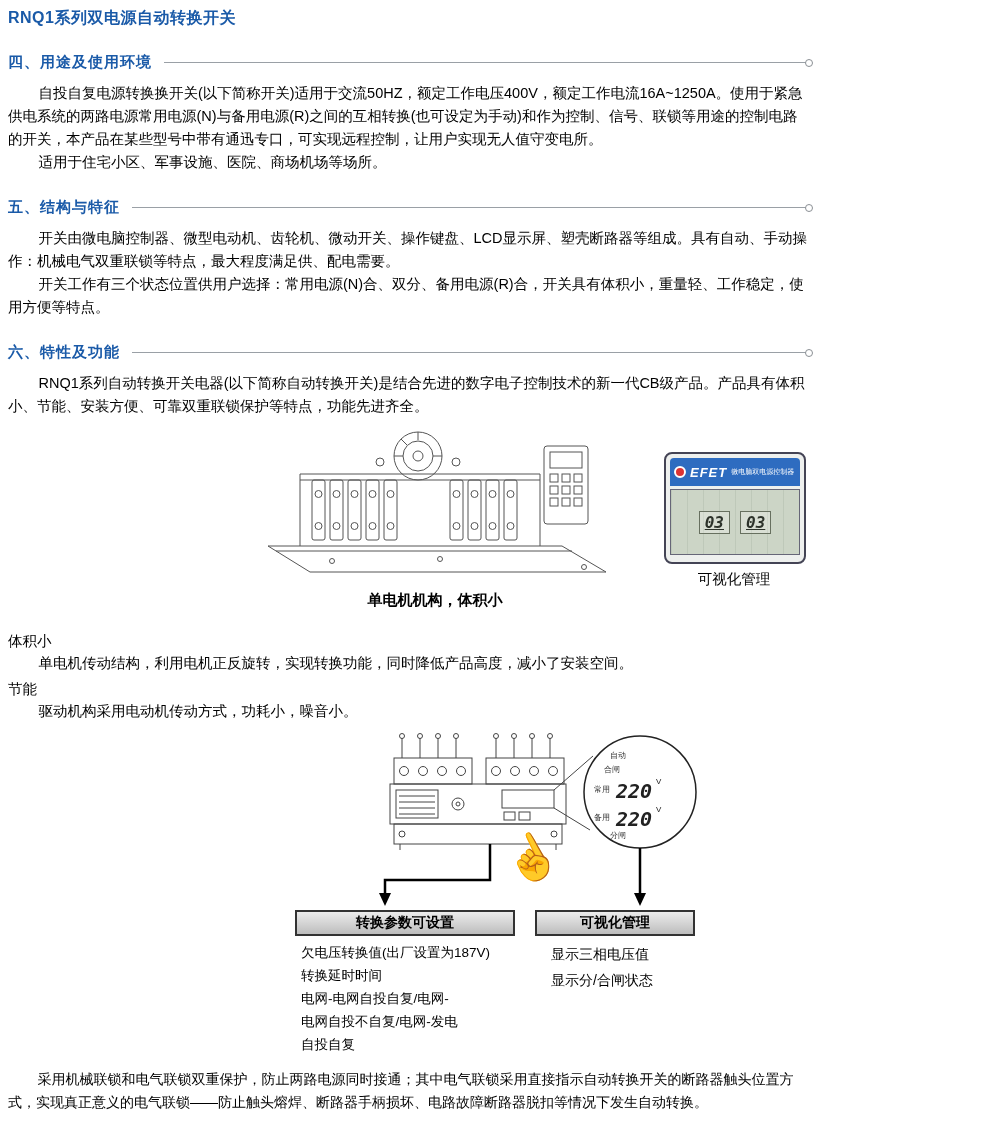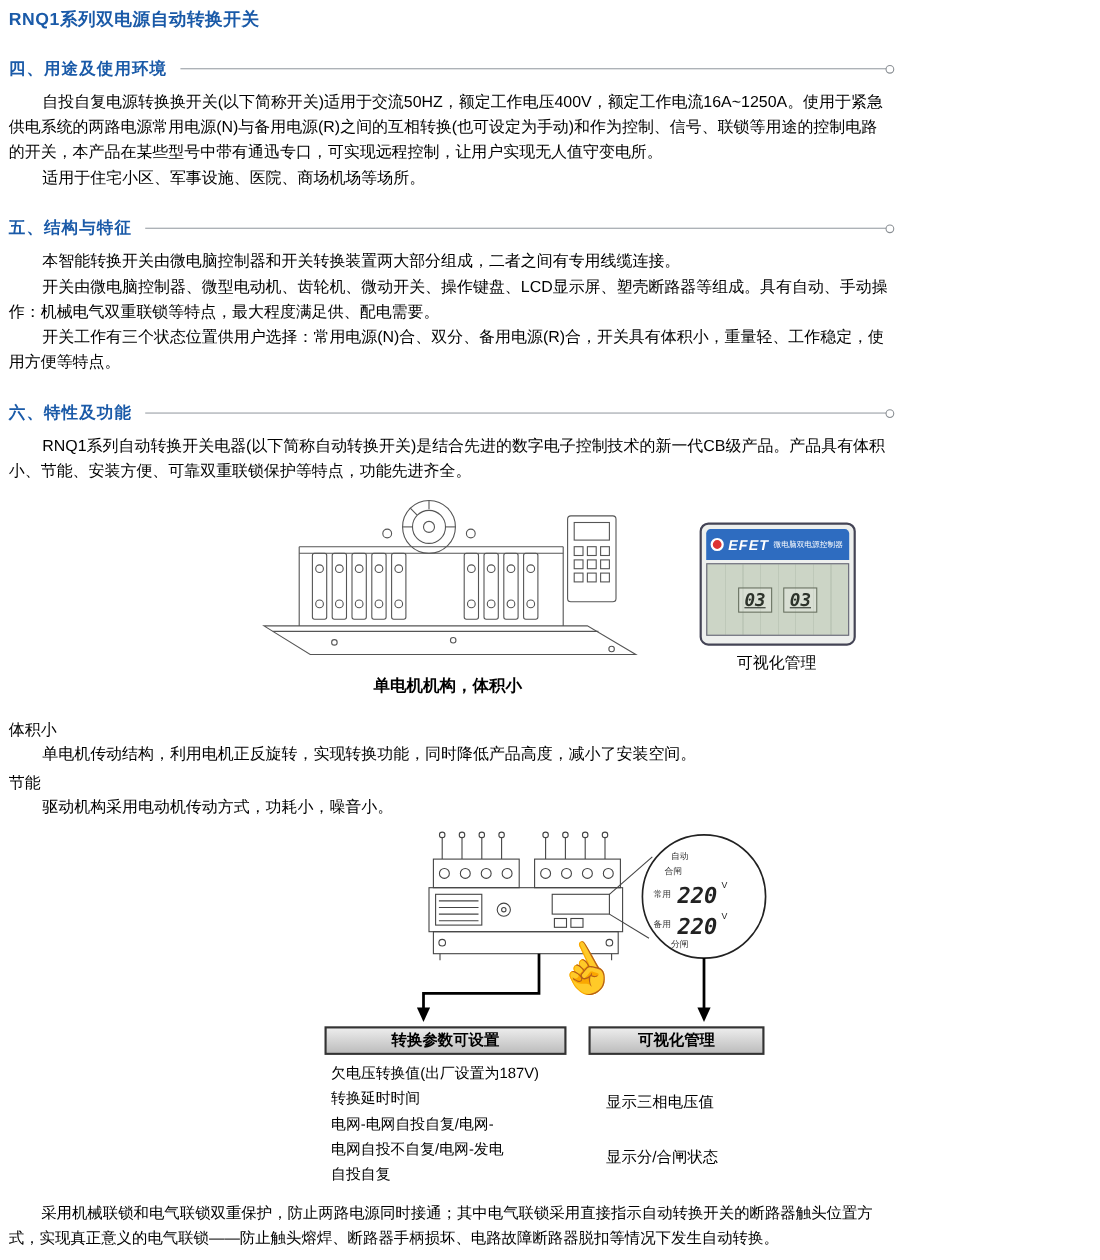--- a/index.html
+++ b/index.html
@@ -9,21 +9,21 @@
 
   .doc-title { color:#1a5aa8; font-size:16px; font-weight:bold; padding:8px 0 0 8px; letter-spacing:0.5px; }
 
   .sec-heading { display:flex; align-items:center; margin:24px 4px 10px 8px; color:#1a5aa8; font-weight:bold; font-size:15px; letter-spacing:1px; }
   .sec-heading .rule { flex:1; height:0; border-top:1px solid #9aa0a6; margin-left:12px; position:relative; }
   .sec-heading .rule::after { content:""; position:absolute; right:-1px; top:-4px; width:6px; height:6px; border:1px solid #8a8f94; border-radius:50%; background:#fff; }
 
   .para { font-size:14.5px; line-height:23px; margin:0 5px 0 8px; text-indent:2.1em; }
 
   
-  .figure1 { position:relative; height:198px; margin-top:10px; }
+  .figure1 { position:relative; height:198px; margin-top:10px;margin-left:28px; }
   .fig1-svg { position:absolute; left:212px; top:0; }
   .caption-machine { position:absolute; left:212px; top:163px; width:390px; text-align:center; font-size:15px; font-weight:bold; }
   .caption-controller { position:absolute; left:630px; top:142px; width:152px; text-align:center; font-size:14.5px; }
 
   .controller { position:absolute; left:636px; top:24px; width:142px; height:112px; border:2px solid #445; border-radius:8px; background:#eef0ee; padding:4px; }
   .ctrl-top { height:28px; background:#2e6cc0; border-radius:4px 4px 0 0; display:flex; align-items:center; gap:4px; padding:0 4px; color:#fff; }
   .ctrl-logo { width:12px; height:12px; border:2px solid #fff; border-radius:50%; background:#d33; flex:0 0 auto; }
   .ctrl-brand { font-weight:bold; font-style:italic; font-size:13px; letter-spacing:1px; }
   .ctrl-label { font-size:7px; white-space:nowrap; }
   .ctrl-lcd { height:66px; margin-top:3px; background:#ccd5c6; border:1px solid #667; display:flex; align-items:center; justify-content:center; gap:10px;
@@ -39,21 +39,21 @@
   .fig2-svg { position:absolute; left:290px; top:0; }
 
   
   .boxes { position:relative; height:148px; }
   .callout-box { position:absolute; top:0; }
   .box-params { left:295px; width:220px; }
   .box-visual { left:535px; width:160px; }
   .box-header { border:2px solid #333; background:linear-gradient(#ececec,#bdbdbd); text-align:center; font-weight:bold; font-size:14px; padding:2px 0; }
   .box-lines { padding:5px 0 0 6px; }
   .box-params .box-line { font-size:13.5px; line-height:23px; }
-  .box-visual .box-line { font-size:14px; line-height:26px; padding-left:10px;margin-top:24px; }
+  .box-visual .box-line { font-size:14px; line-height:26px; padding-left:10px; }
 
   .footer-para { font-size:14px; line-height:23px; margin:10px 5px 0 8px; text-indent:2.1em; }
 </style>
 </head>
 <body>
 
 <div class="page">
 
   <div class="doc-title">RNQ1系列双电源自动转换开关</div>
 
@@ -61,21 +61,20 @@
     <span>四、用途及使用环境</span>
     <span class="rule"></span>
   </div>
   <p class="para">自投自复电源转换换开关(以下简称开关)适用于交流50HZ，额定工作电压400V，额定工作电流16A~1250A。使用于紧急供电系统的两路电源常用电源(N)与备用电源(R)之间的互相转换(也可设定为手动)和作为控制、信号、联锁等用途的控制电路的开关，本产品在某些型号中带有通迅专口，可实现远程控制，让用户实现无人值守变电所。</p>
   <p class="para">适用于住宅小区、军事设施、医院、商场机场等场所。</p>
 
   <div class="sec-heading">
     <span>五、结构与特征</span>
     <span class="rule"></span>
   </div>
-  <p class="para">本智能转换开关由微电脑控制器和开关转换装置两大部分组成，二者之间有专用线缆连接。</p>
   <p class="para">开关由微电脑控制器、微型电动机、齿轮机、微动开关、操作键盘、LCD显示屏、塑壳断路器等组成。具有自动、手动操作：机械电气双重联锁等特点，最大程度满足供、配电需要。</p>
   <p class="para">开关工作有三个状态位置供用户选择：常用电源(N)合、双分、备用电源(R)合，开关具有体积小，重量轻、工作稳定，使用方便等特点。</p>
 
   <div class="sec-heading">
     <span>六、特性及功能</span>
     <span class="rule"></span>
   </div>
   <p class="para">RNQ1系列自动转换开关电器(以下简称自动转换开关)是结合先进的数字电子控制技术的新一代CB级产品。产品具有体积小、节能、安装方便、可靠双重联锁保护等特点，功能先进齐全。</p>
 
   <div class="figure1">

